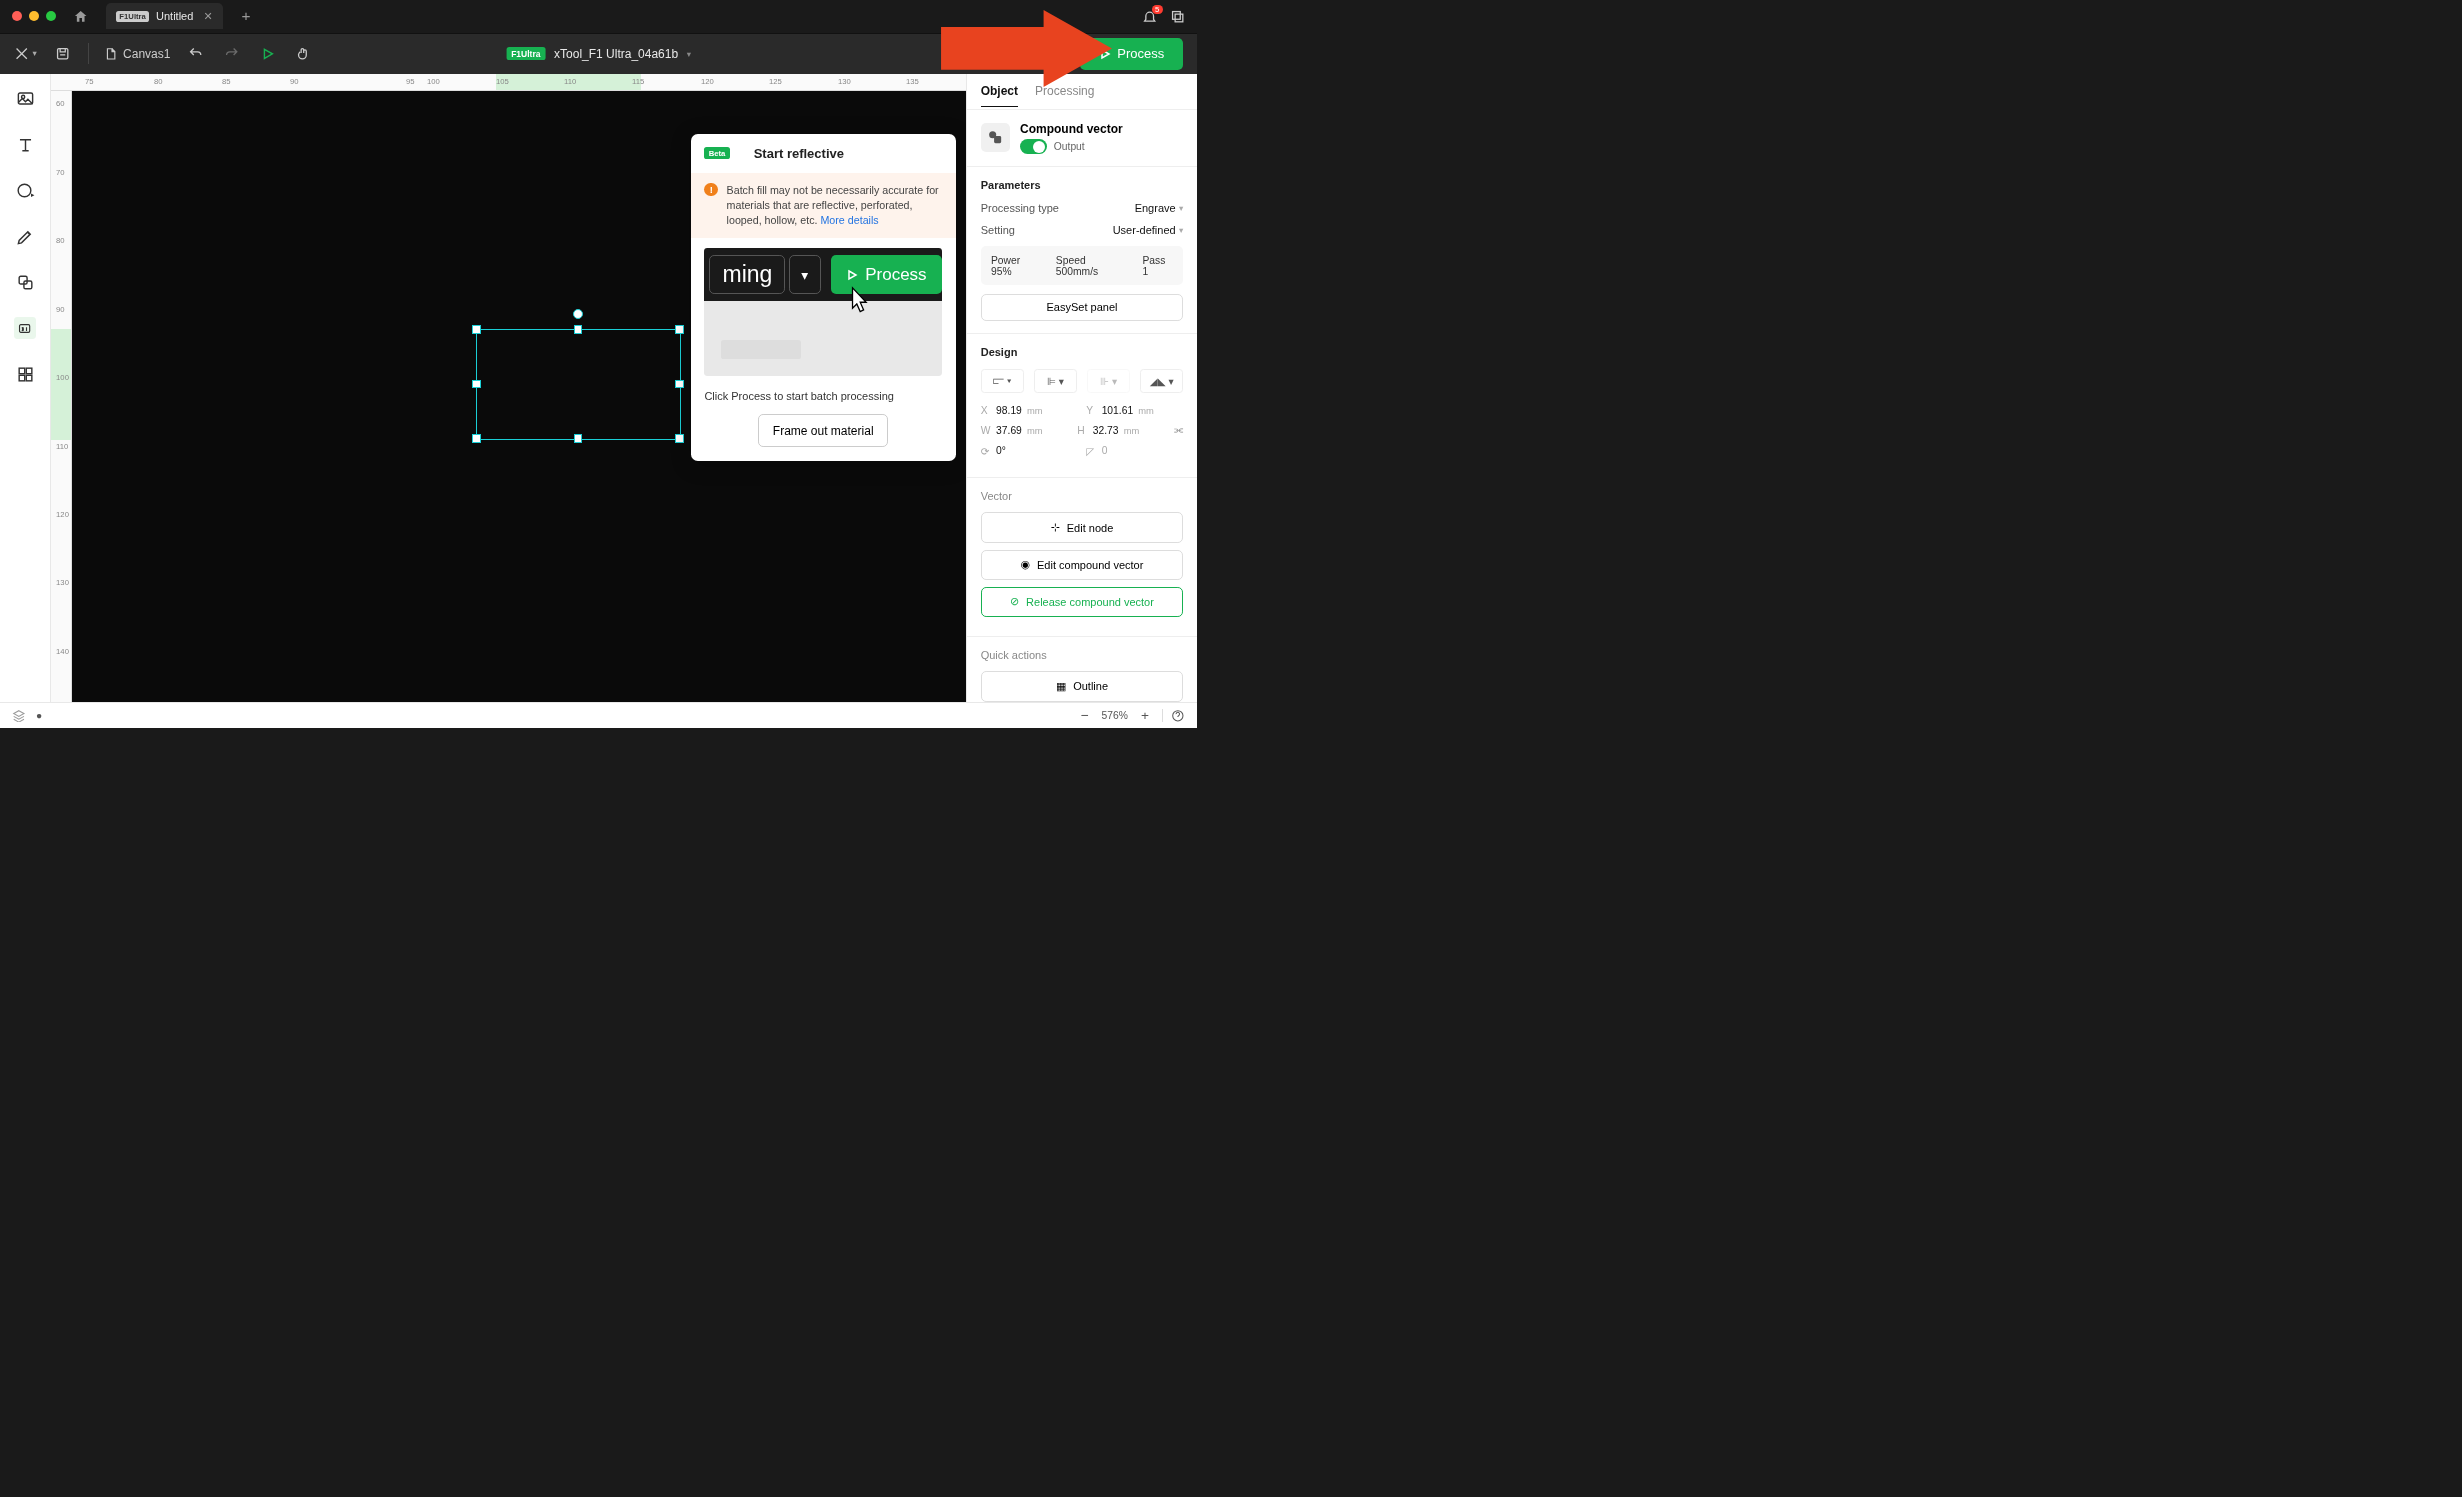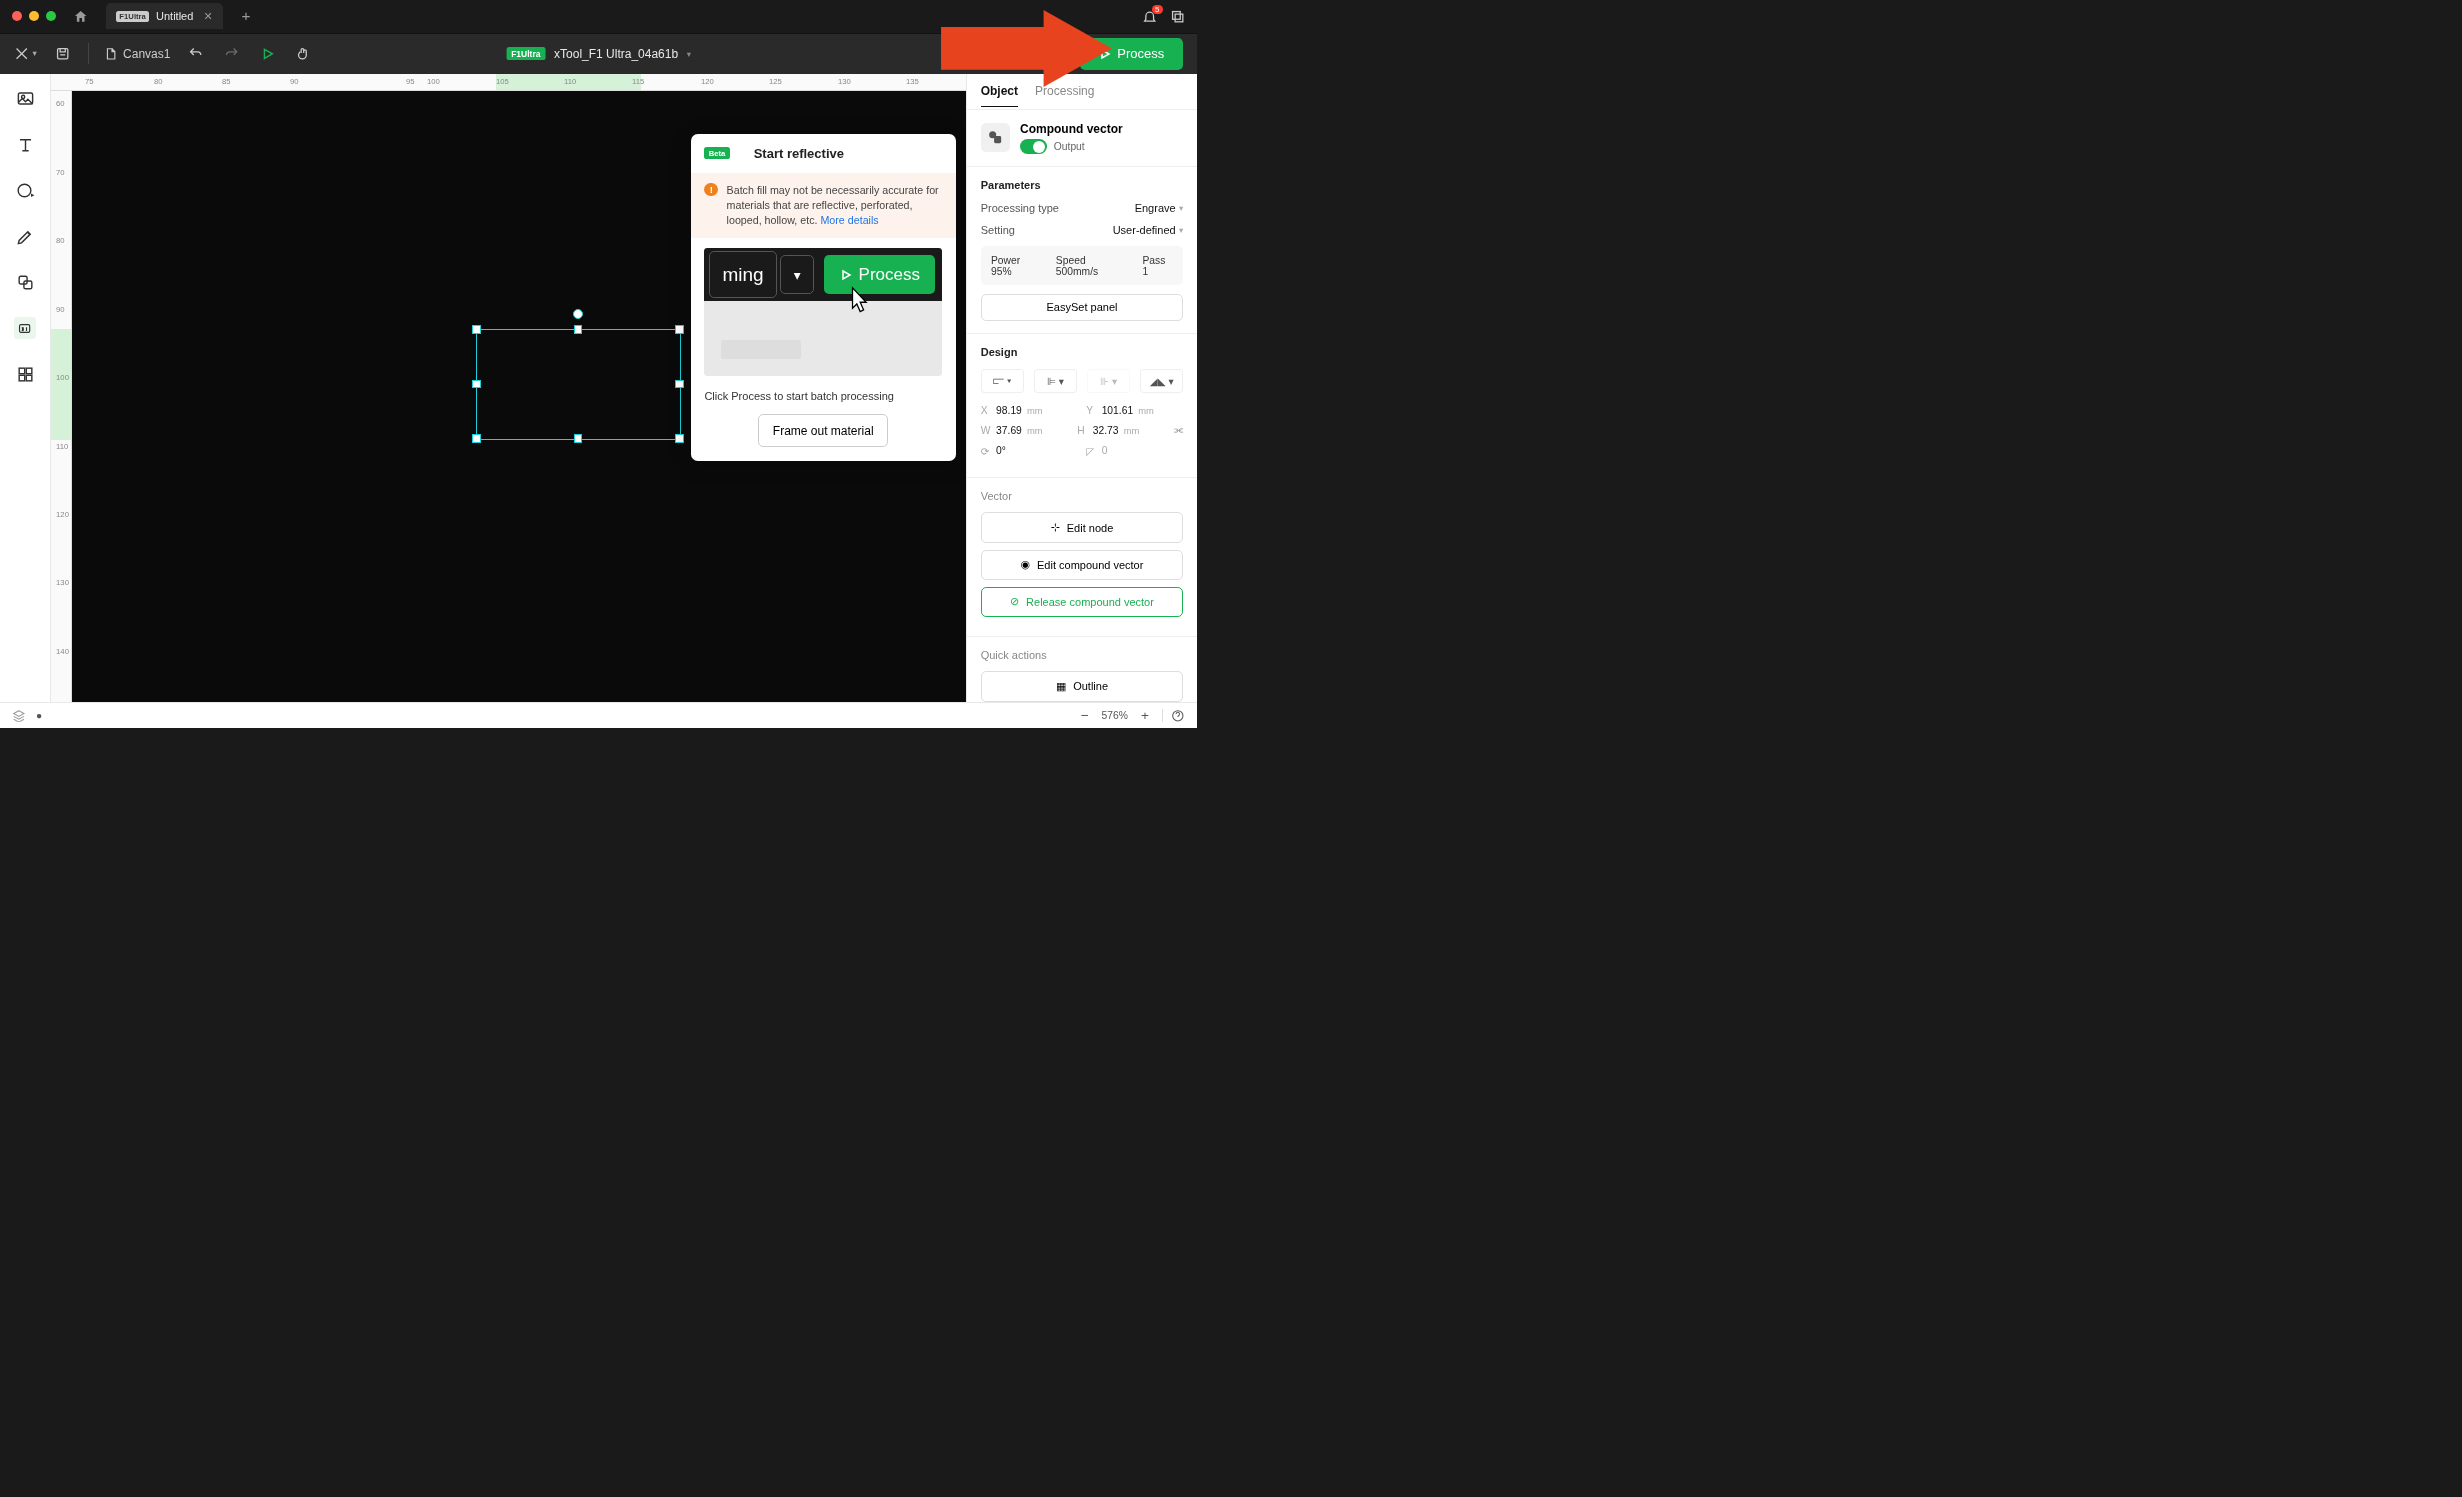--- a/index.html
+++ b/index.html
@@ -59,21 +59,21 @@
 
 .popup { position:absolute; right:10.3px; top:60px; width:265px; background:#fff; border-radius:6.8px; box-shadow: 0 3.4px 20.5px rgba(0,0,0,0.25); overflow:hidden; }
 .popup-header { padding:12px 13.7px; display:flex; align-items:center; gap:24px; }
 .beta-badge { background:#17b151; color:#fff; font-size:7.7px; font-weight:700; padding:1.7px 4.3px; border-radius:2.6px; }
 .popup-title { font-size:13px; font-weight:600; color:#222; }
 .popup-warn { background:#fef3ec; padding:10.3px 13.7px; display:flex; gap:8.5px; font-size:10.7px; color:#444; line-height:1.4; }
 .warn-icon { width:13.7px; height:13.7px; background:#f0801b; border-radius:50%; color:#fff; font-size:9.4px; display:flex; align-items:center; justify-content:center; font-weight:700; flex-shrink:0; }
 .popup-warn a { color:#2374e1; text-decoration:none; }
 .popup-img { margin:10.3px 13.7px; height:128px; background:#e8e8e8; border-radius:3.4px; position:relative; overflow:hidden; }
 .img-bar { position:absolute; top:0; left:0; right:0; height:53px; background:#1a1a1a; display:flex; align-items:center; }
-.img-ming { color:#fff; font-size:19px; padding:8px 12px; height:47px; display:flex; align-items:center; border:0.9px solid #555; border-radius:5.1px; margin-left:5.1px;}
+.img-ming { color:#fff; font-size:23px; padding:8px 12px; height:39px; display:flex; align-items:center; border:0.9px solid #555; border-radius:5.1px; margin-left:5.1px;}
 .img-dd { width:34px; height:39px; border:0.9px solid #555; border-radius:5.1px; display:flex; align-items:center; justify-content:center; color:#fff; margin-left:3.4px; }
 .img-proc { background:#17b151; color:#fff; font-size:17px; padding:0 15.4px; height:39px; display:flex; align-items:center; gap:6.8px; border-radius:5.1px; margin-left:10.3px; }
 .img-cursor { position:absolute; left:140px; top:38px; font-size:24px; }
 .img-placeholder { position:absolute; left:17px; top:92px; width:80px; height:19px; background:#ddd; border-radius:2.6px; }
 .popup-text { padding:3.4px 13.7px 12px; font-size:11px; color:#333; }
 .popup-footer { padding:0 13.7px 13.7px; display:flex; justify-content:center; }
 .frame-btn { border:0.9px solid #ccc; background:#fff; padding:8.5px 13.7px; border-radius:5.1px; font-size:12px; cursor:pointer; }
 
 
 .right-panel { width: 231px; background:#fff; border-left:0.9px solid #e8e8e8; overflow-y:auto; padding-bottom:17px; }

